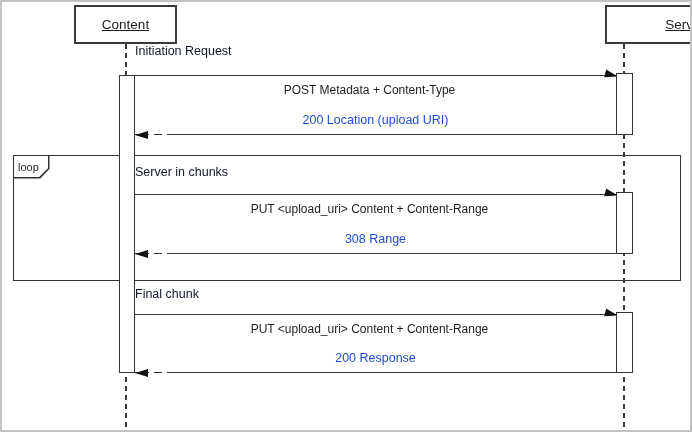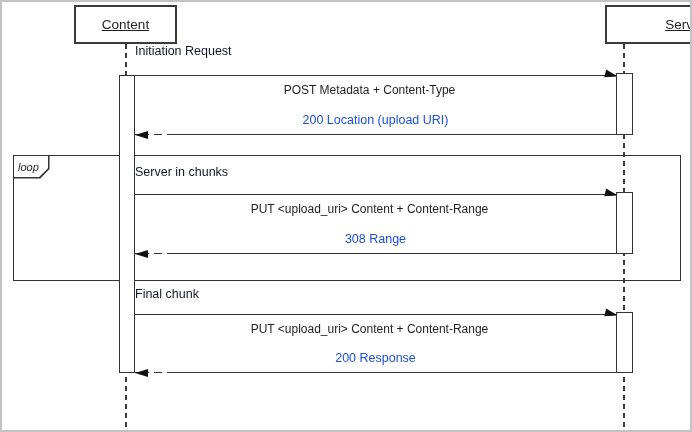--- a/index.html
+++ b/index.html
@@ -28,21 +28,20 @@
   .actor-label { font-size:13.5px; color:#1f1f1f; text-decoration:underline; }
 
   
   .loop-frame {
     position:absolute; left:13px; top:155px; width:668px; height:126px;
     border:1.5px solid #333; box-sizing:border-box; z-index:1;
   }
   .loop-tab {
     position:absolute; left:-1.5px; top:-1.5px; width:37px; height:24px; background:#333;
     clip-path:polygon(0 0, 100% 0, 100% 60%, 75% 100%, 0 100%);
-    font-style:italic;
   }
   .loop-tab-inner {
     position:absolute; left:1.5px; top:1.5px; width:34px; height:21px; background:#fff;
     clip-path:polygon(0 0, 100% 0, 100% 58%, 74% 100%, 0 100%);
     display:flex; align-items:center; padding-left:4px; box-sizing:border-box;
     font-size:11px; color:#1f1f1f;
   }
 
   
   .msg-title {

